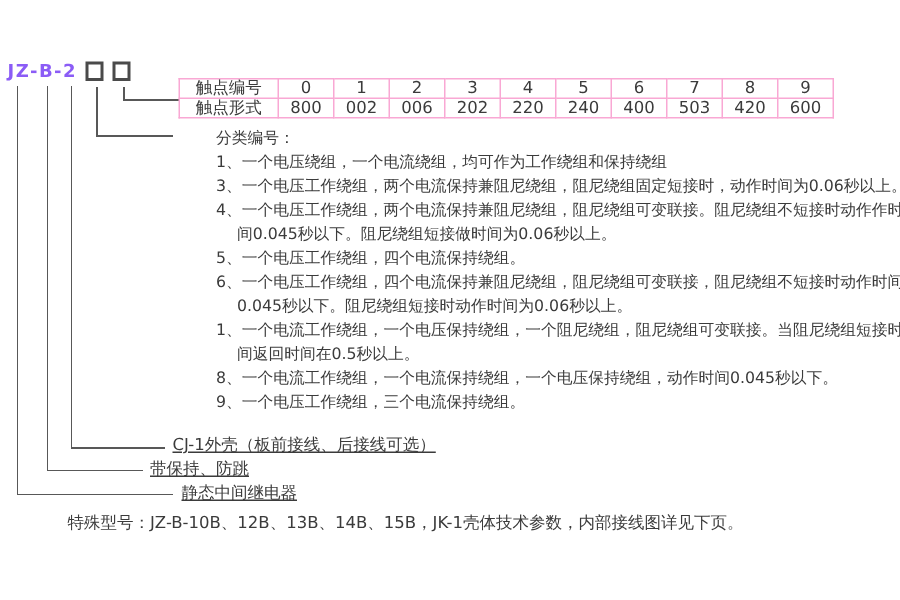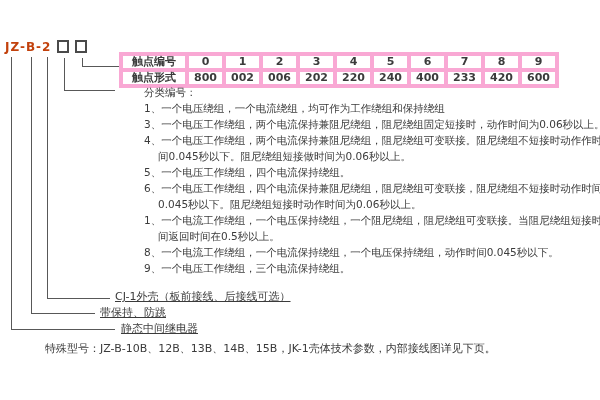--- a/index.html
+++ b/index.html
@@ -2,34 +2,34 @@
 <html><head>
 <meta charset="utf-8">
 <style>
   * { margin:0; padding:0; box-sizing:border-box; }
   html,body { background:#f2f2f2; }
   .page {
     position:relative; width:600px; height:400px; background:#ffffff;
     font-family:"DejaVu Sans", sans-serif; color:#3b3b3b; overflow:hidden;
   }
   .model {
-    position:absolute; left:5px; top:40px; display:flex; align-items:flex-start;
-    font-size:12px; font-weight:bold; letter-spacing:1px; color:#c2410c;
+    position:absolute; left:5px; top:40px; display:flex; align-items:flex-end;
+    font-size:12px; font-weight:bold; letter-spacing:1px; color:#8b5cf6;
   }
   .model .box {
     width:12px; height:13px; border:2px solid #4a4a4a; margin-left:6px; background:#fff;
   }
   svg.lines { position:absolute; left:0; top:0; }
   table.contact {
     position:absolute; left:119px; top:52px; border-collapse:collapse;
     font-size:11px; color:#3b3b3b; table-layout:fixed;
   }
   table.contact td, table.contact th {
-    border:4px solid #f9a8d4; height:12px; text-align:center; padding:0;
-    font-weight:bold; line-height:12px; white-space:nowrap;margin-top:31px;
+    border:1px solid #f9a8d4; height:12px; text-align:center; padding:0;
+    font-weight:normal; line-height:12px; white-space:nowrap;margin-top:31px;
   }
   table.contact th.rowlab { width:66px; }
   table.contact td { width:37px; }
   .clslist {
     position:absolute; left:120px; top:84px; width:478px;
     font-size:10.5px; line-height:16px; white-space:nowrap;margin-left:24px;
   }
   .clslist .cont { padding-left:14px; }
   .callout { position:absolute; font-size:11px; line-height:12px; white-space:nowrap;text-decoration:underline; }
   .footer {
@@ -72,21 +72,21 @@
     </tr>
     <tr>
       <th class="rowlab">触点形式</th>
       <td>800</td>
       <td>002</td>
       <td>006</td>
       <td>202</td>
       <td>220</td>
       <td>240</td>
       <td>400</td>
-      <td>233</td>
+      <td>503</td>
       <td>420</td>
       <td>600</td>
     </tr>
   </tbody>
     </table>
 
   <div class="clslist">
     <div>分类编号：</div>
     <div>1、一个电压绕组，一个电流绕组，均可作为工作绕组和保持绕组</div>
     <div>3、一个电压工作绕组，两个电流保持兼阻尼绕组，阻尼绕组固定短接时，动作时间为0.06秒以上。</div>

